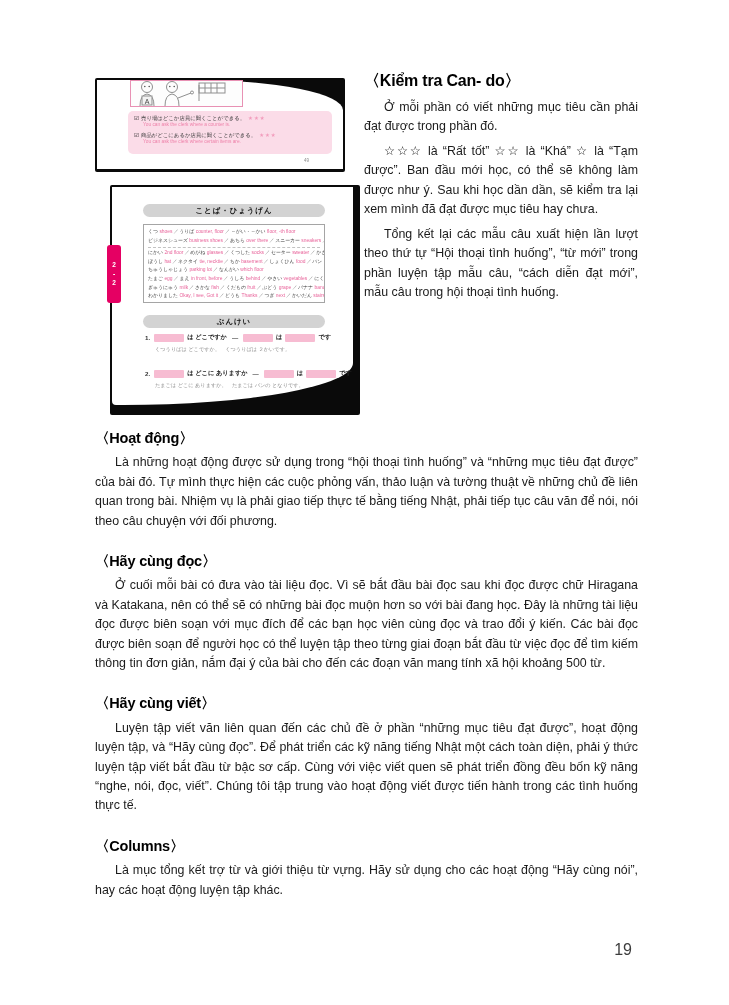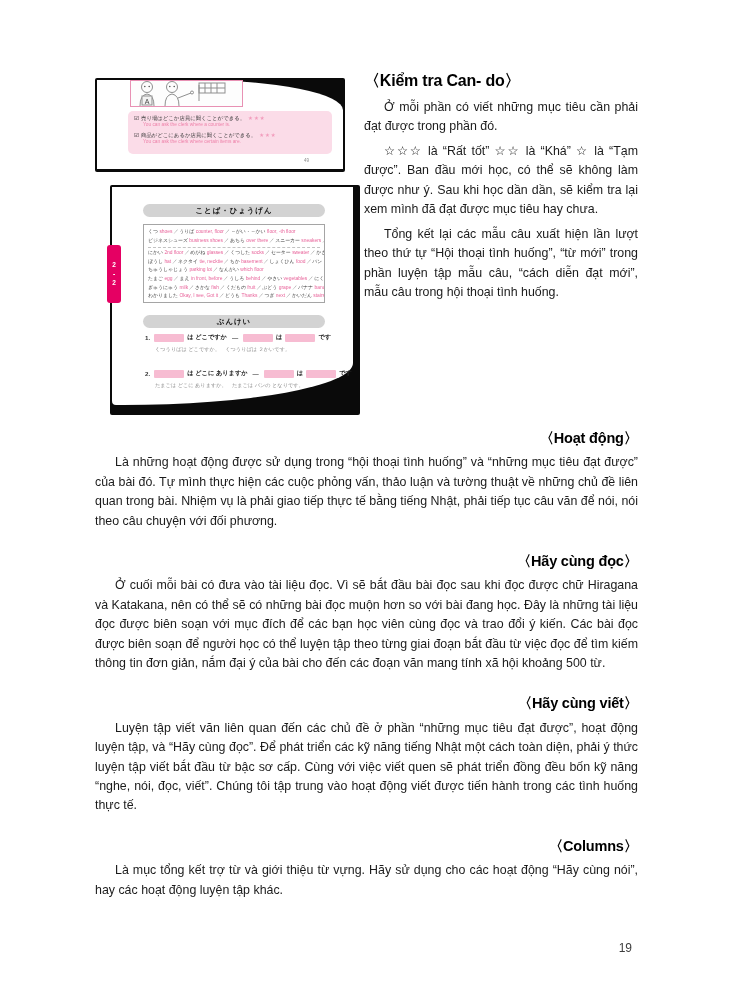--- a/index.html
+++ b/index.html
@@ -8,24 +8,24 @@
 
   
   .right-col{position:absolute;left:364px;top:71px;width:274px;}
   .sec-title{font-size:16px;font-weight:bold;color:#000;margin:0 0 7px 0;letter-spacing:-0.2px;line-height:1.25;}
   .sec-title.second{margin-top:15px;}
   .body-p{font-size:12.4px;line-height:1.57;text-align:justify;text-indent:20px;margin:0 0 5px 0;color:#1b1b1b;}
 
   
   .main-col{position:absolute;left:95px;top:429px;width:543px;}
   .main-col .section{margin-bottom:21px;}
-  .main-col .sec-title{font-size:14.5px;margin-bottom:6px;text-align:right;}
+  .main-col .sec-title{font-size:14.5px;margin-bottom:6px;}
   .main-col .body-p{margin-bottom:0;}
 
-  .pagenum{position:absolute;right:97px;top:941px;font-size:12px;color:#3d3d3d;}
+  .pagenum{position:absolute;right:97px;top:941px;font-size:16px;color:#3d3d3d;}
 
   
   .photo1{position:absolute;left:95px;top:78px;width:250px;height:94px;background:#0a0a0a;border-radius:2px;}
   .photo1 .pg{position:absolute;left:2px;top:2px;right:2px;bottom:3px;background:#ffffff;border-top-right-radius:150px 30px;}
   .illus{position:absolute;left:33px;top:0;width:113px;height:27px;background:#fdfdfd;border:1px solid #e891b4;border-top-width:1px;box-sizing:border-box;}
   .illus svg{display:block;width:100%;height:100%;}
   .cando-box{position:absolute;left:31px;top:31px;width:204px;height:43px;background:#fbdce8;border-radius:5px;padding:3px 6px;box-sizing:border-box;}
   .cando-item{margin-bottom:2px;}
   .cando-jp{font-size:5.4px;color:#3a3a3a;line-height:1.5;white-space:nowrap;}
   .cando-jp .cb{color:#222;margin-right:2px;font-size:5.6px;}

